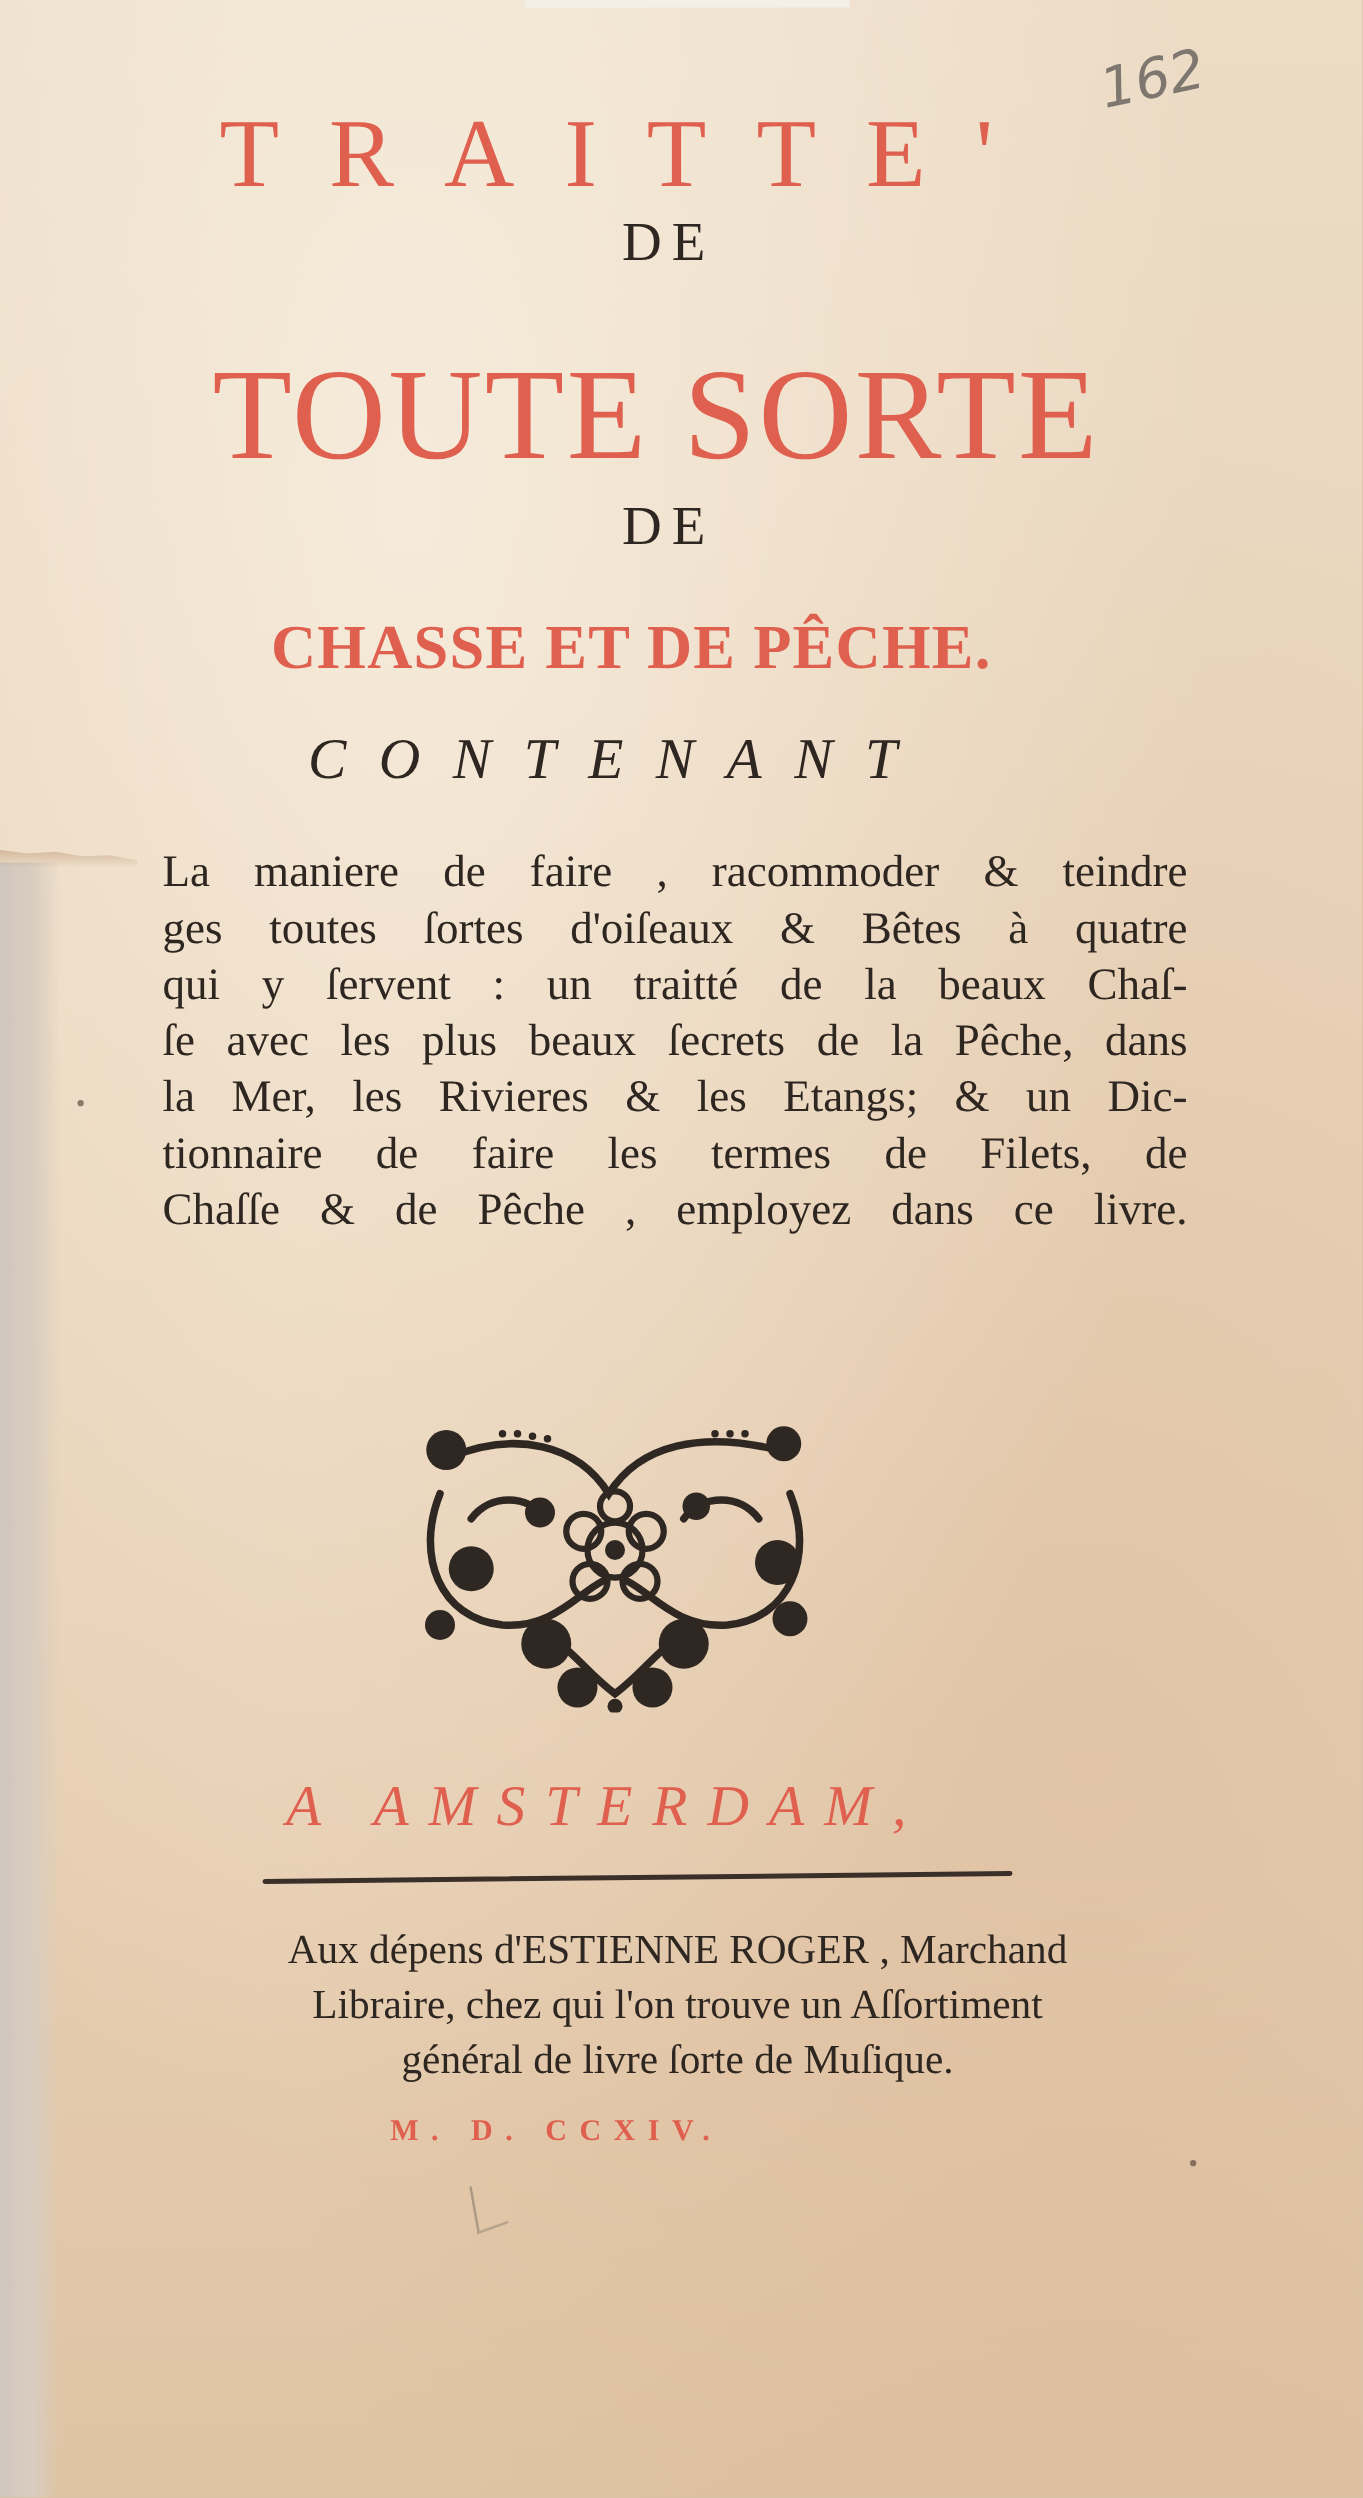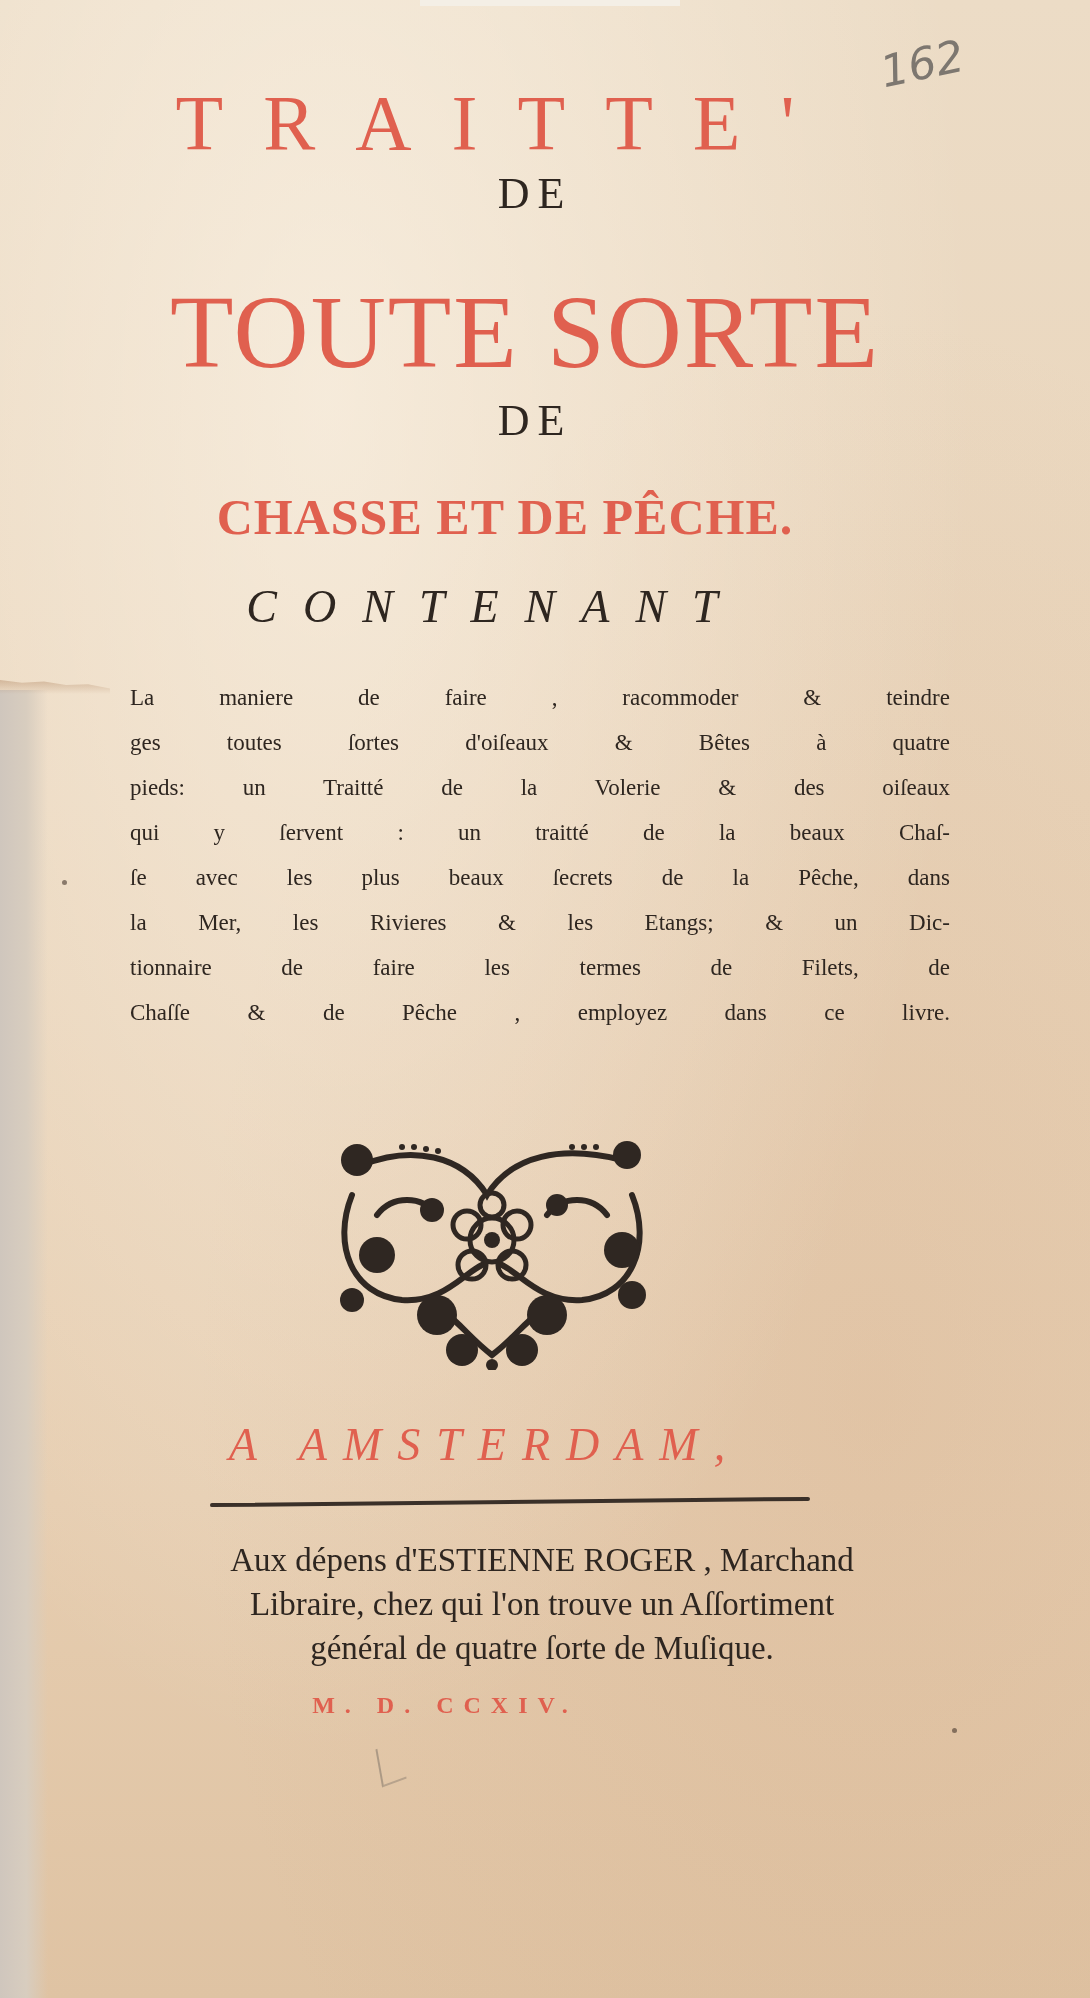--- a/index.html
+++ b/index.html
@@ -62,21 +62,21 @@
     .title-2 { top: 272px; font-size: 104px; letter-spacing: 2px; left: -20px; }
     .de-2    { top: 395px; font-size: 44px; letter-spacing: 8px; left: -10px; }
     .title-3 { top: 488px; font-size: 50px; left: -40px; font-weight: bold; letter-spacing: 1px; }
     .contenant { top: 580px; font-size: 46px; font-style: italic; letter-spacing: 26px; left: -50px; }
 
     .body-text {
       position: absolute;
       left: 130px;
       top: 675px;
       width: 820px;
-      font-size: 23px;
+      font-size: 36px;
       line-height: 45px;
       color: #2e2620;
       text-align: justify;
       text-align-last: justify;
     }
     .body-text .bl {
       display: block;
       white-space: nowrap;
     }
 
@@ -156,21 +156,20 @@
   <div class="line red title-1">TRAITTE'</div>
   <div class="line black de-1">DE</div>
   <div class="line red title-2">TOUTE SORTE</div>
   <div class="line black de-2">DE</div>
   <div class="line red title-3">CHASSE ET DE PÊCHE.</div>
   <div class="line black contenant">CONTENANT</div>
 
   <div class="body-text">
     <span class="bl">La maniere de faire ,  racommoder &amp; teindre</span>
     <span class="bl">ges toutes ſortes d'oiſeaux &amp; Bêtes à quatre</span>
-    <span class="bl">pieds: un Traitté de la Volerie &amp; des oiſeaux</span>
     <span class="bl">qui y ſervent :  un traitté de la beaux Chaſ-</span>
     <span class="bl">ſe avec les plus beaux ſecrets de la Pêche, dans</span>
     <span class="bl">la Mer, les Rivieres &amp; les Etangs; &amp; un Dic-</span>
     <span class="bl">tionnaire de faire les termes de Filets, de</span>
     <span class="bl">Chaſſe &amp; de Pêche , employez dans ce livre.</span>
   </div>
 
   <svg class="ornament" viewBox="0 0 340 245">
     <g fill="none" stroke="#2f2722" stroke-width="6" stroke-linecap="round">
       <path d="M40 40 C 90 20, 140 30, 165 70 C 190 30, 240 20, 300 35"></path>
@@ -213,21 +212,21 @@
     <circle cx="170" cy="115" r="8" fill="#2f2722"></circle>
   </svg>
 
   <div class="line red place">A AMSTERDAM,</div>
 
   <div class="rule"></div>
 
   <div class="imprint">
     <span class="il">Aux dépens d'ESTIENNE ROGER ,  Marchand</span>
     <span class="il">Libraire, chez qui l'on trouve un Aſſortiment</span>
-    <span class="il">général de quatre ſorte de Muſique.</span>
+    <span class="il">général de livre ſorte de Muſique.</span>
   </div>
 
   <div class="line red date">M. D. CCXIV.</div>
 
   <div class="pencil-mark"></div>
 
   <div class="speck" style="left:62px; top:880px;"></div>
   <div class="speck" style="left:952px; top:1728px;"></div>
 </div>
 

